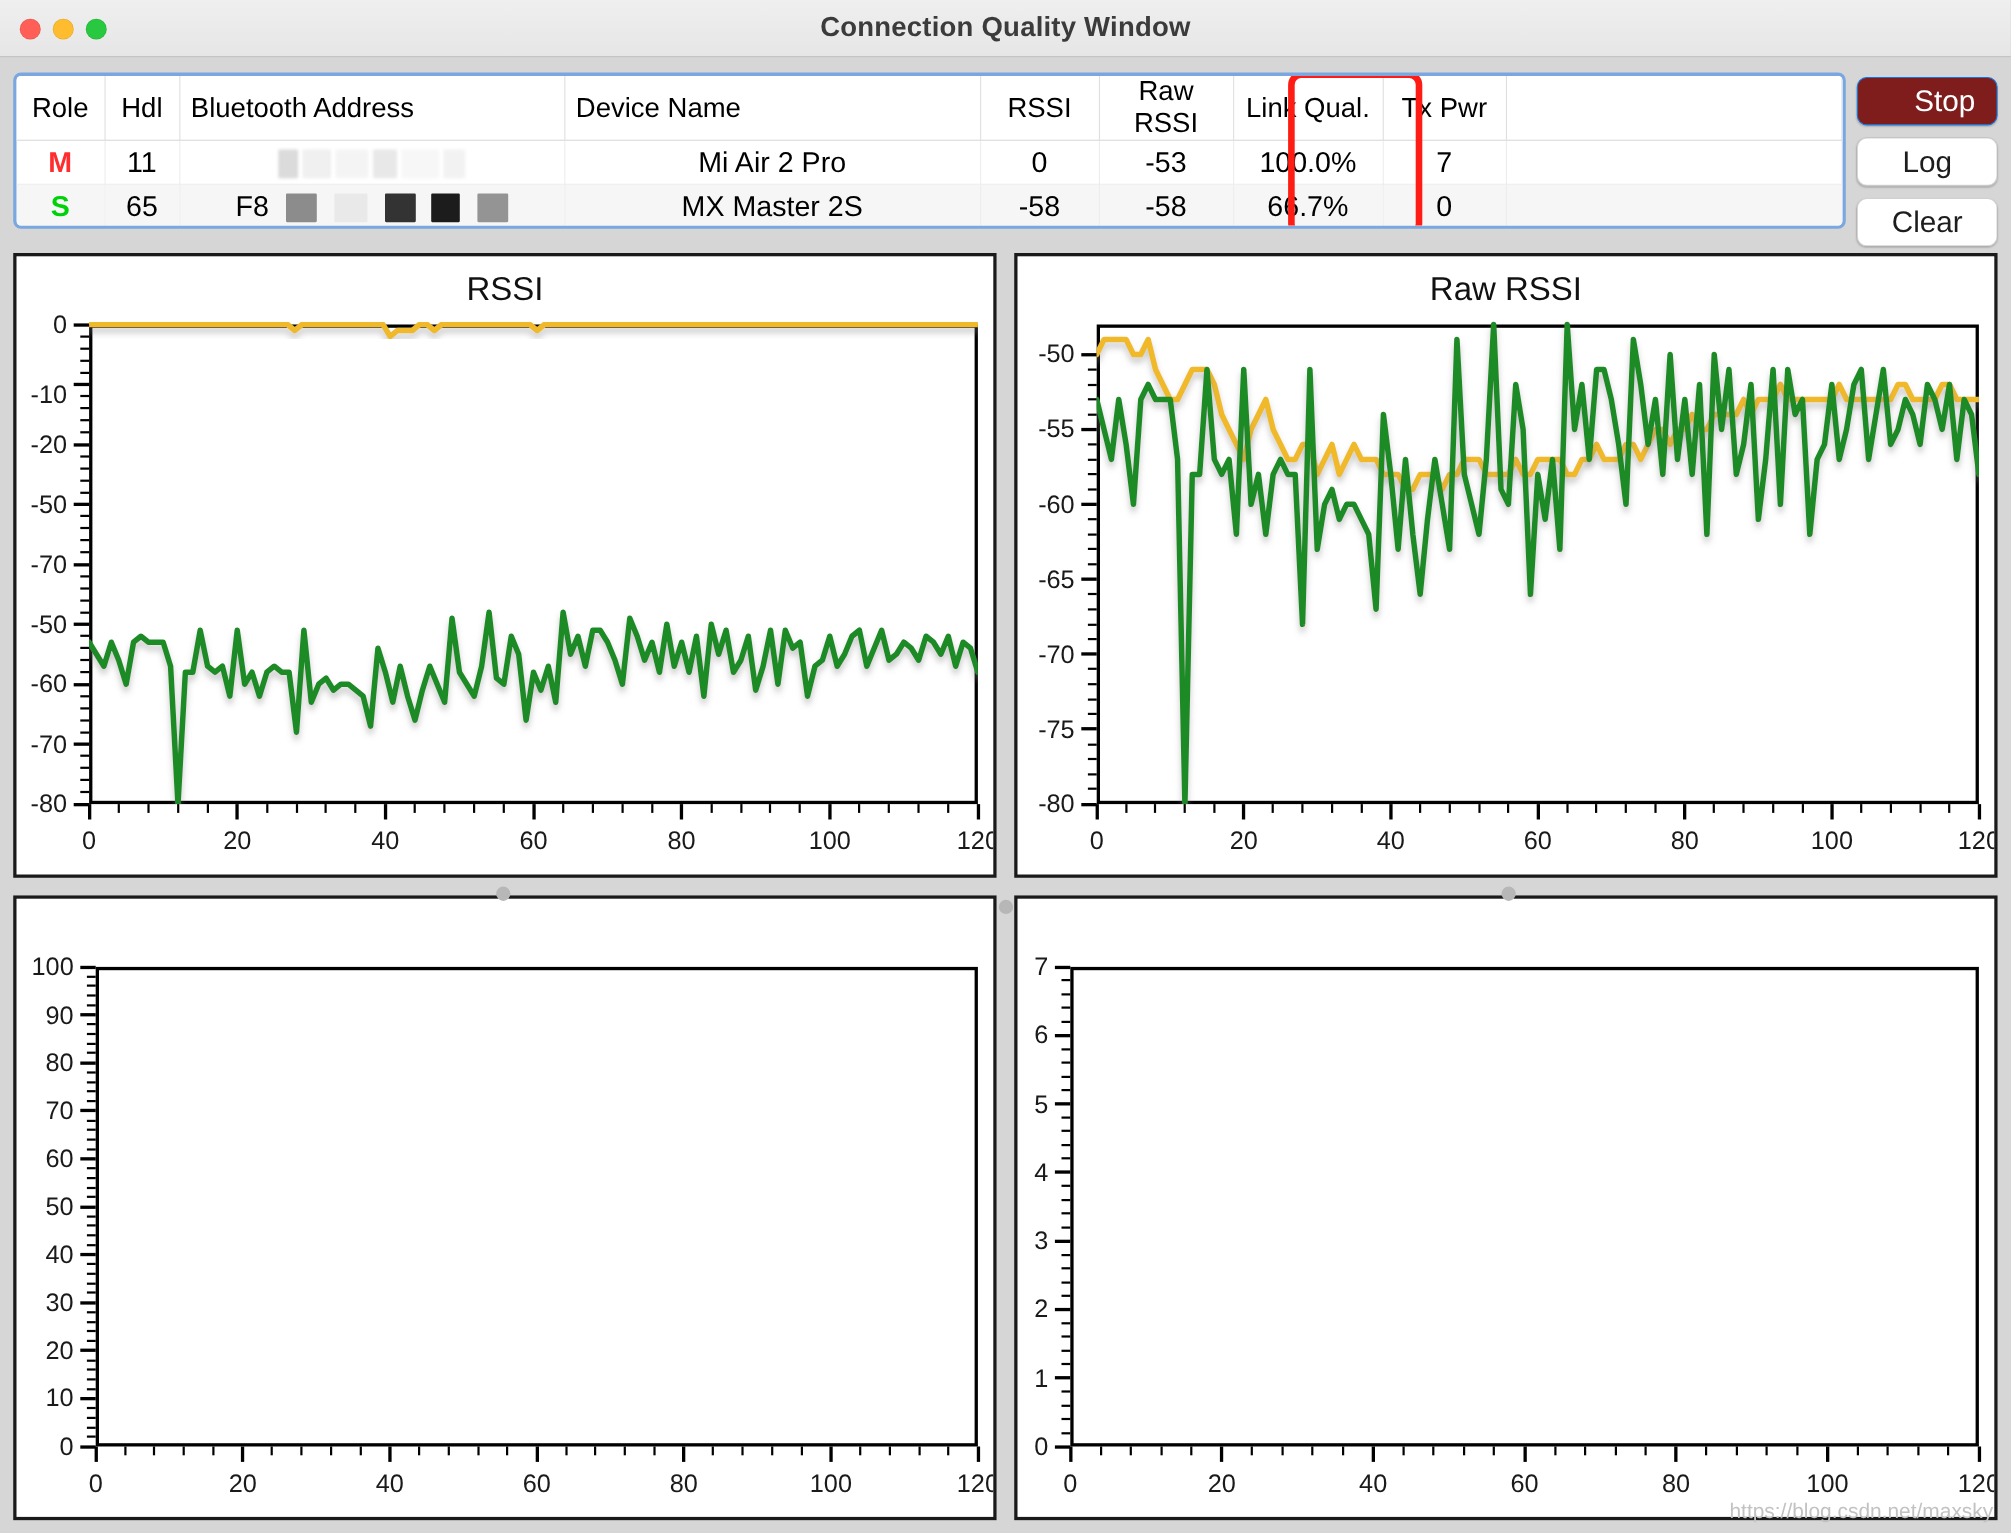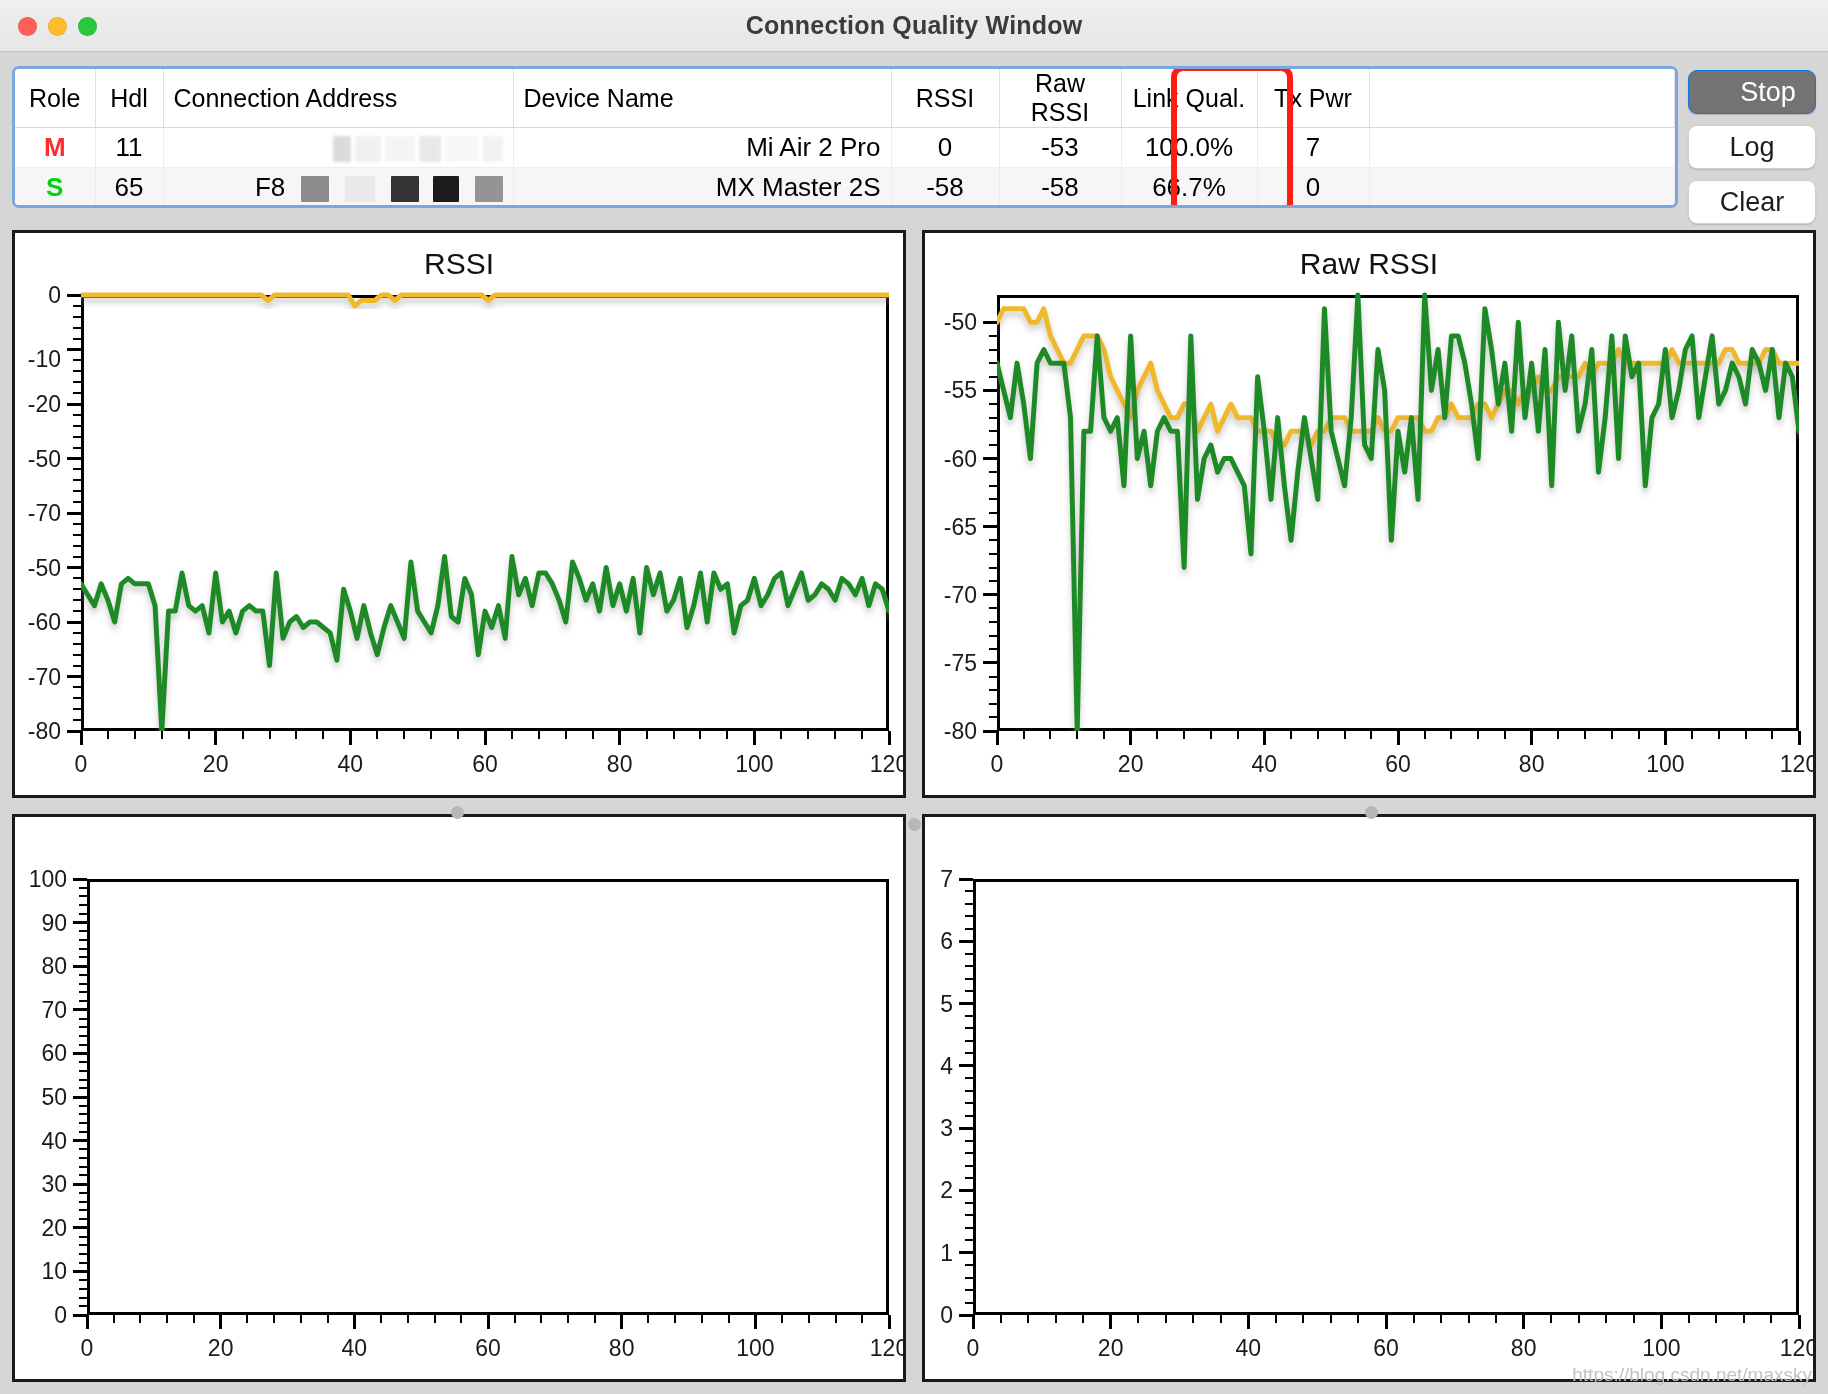--- a/index.html
+++ b/index.html
@@ -66,21 +66,21 @@
     height: 40px;
     border-bottom: 1px solid #ededed;
     border-right: 1px solid #ededed;
     padding: 0 10px;
     text-align: center;
     font-size: 26px;
     vertical-align: middle;
     white-space: nowrap;
     overflow: hidden;
   }
-  table.devtable td.left { text-align: right; }
+  table.devtable td.left { text-align: center; }
   tr.alt td { background: #f6f6f6; }
   .role-m { color: #ff2d2d; font-weight: bold; }
   .role-s { color: #00d20a; font-weight: bold; }
   
   .redact { display: inline-flex; align-items: center; gap: 4px; height: 26px; vertical-align: middle; }
   .redact i { display: inline-block; height: 26px; border-radius: 1px; }
   .blur-row { filter: blur(1.5px); opacity: .55; }
   .col-role { width: 80px; }
   .col-hdl  { width: 68px; }
   .col-addr { width: 350px; }
@@ -100,21 +100,21 @@
     pointer-events: none;
   }
   .btncol { flex: 0 0 128px; display: flex; flex-direction: column; gap: 11px; padding-top: 4px; }
   .btn {
     height: 44px; border-radius: 9px; font-size: 27px;
     display: flex; align-items: center; justify-content: center;
     border: 0.5px solid rgba(0,0,0,.18);
     box-shadow: 0 1px 1.5px rgba(0,0,0,.16);
     cursor: default;
   }
-  .btn.primary { background: #737373; color: #fff; border-color: #1277e0; padding-left: 32px; }
+  .btn.primary { background: #7f1d1d; color: #fff; border-color: #1277e0; padding-left: 32px; }
   .btn.plain   { background: #ffffff; color: #1d1d1d; }
   
   .grid {
     flex: 1 1 auto;
     display: grid;
     grid-template-columns: 1fr 1fr;
     grid-template-rows: 1fr 1fr;
     gap: 16px;
     padding: 0 12px 12px 12px;
     position: relative;
@@ -170,21 +170,21 @@
           <col class="col-rssi">
             <col class="col-raw">
             <col class="col-lq">
             <col class="col-tx">
             <col class="col-pad">
         </colgroup>
         <thead>
           <tr>
             <th>Role</th>
             <th>Hdl</th>
-            <th class="left">Connection Address</th>
+            <th class="left">Bluetooth Address</th>
             <th class="left">Device Name</th>
             <th>RSSI</th>
             <th>Raw RSSI</th>
             <th>Link Qual.</th>
             <th>Tx Pwr</th>
             <th></th>
           </tr>
         </thead>
         <tbody>
           <tr>

